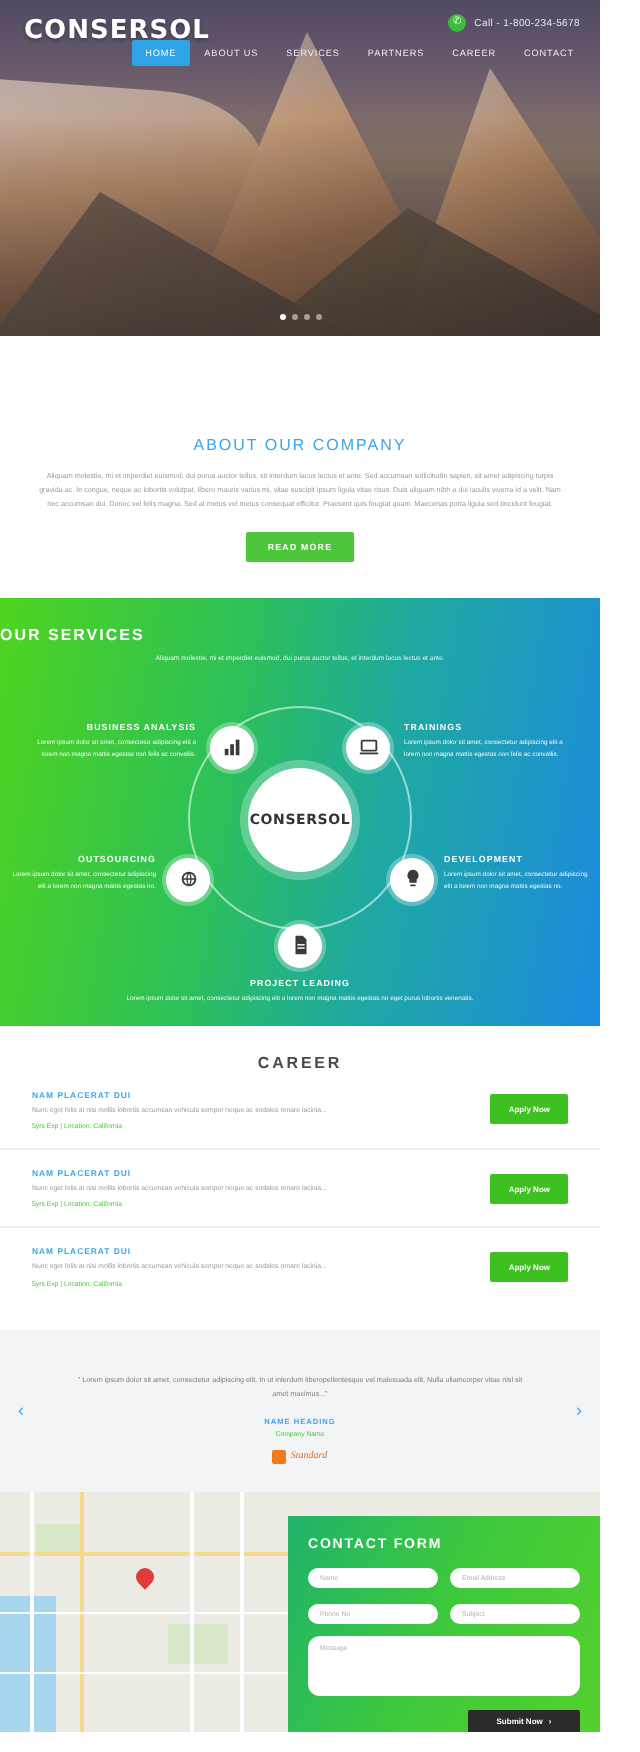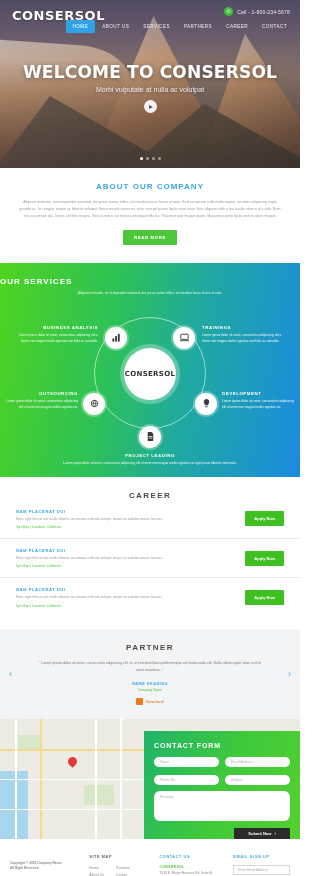--- a/index.html
+++ b/index.html
@@ -88,21 +88,21 @@
     border-top: 2.5px solid transparent;
     border-bottom: 2.5px solid transparent;
   }
   .dots { position: absolute; left: 0; right: 0; bottom: 8px; display: flex; justify-content: center; gap: 3px; z-index: 5; }
   .dot { width: 3px; height: 3px; border-radius: 50%; background: rgba(255,255,255,.5); }
   .dot.on { background: #fff; }
 
   
   .about { padding: 14px 18px 18px; text-align: center; background: #fff; }
   .sec-title-blue {
-    color: #3aa6e8; font-size: 8px; font-weight: bold; letter-spacing: 1px; text-transform: uppercase;
+    color: #3aa6e8; font-size: 8px; font-weight: normal; letter-spacing: 1px; text-transform: uppercase; margin-top: 36px;
   }
   .about-body {
     margin-top: 8px; color: #9a9a9a; font-size: 3.6px; line-height: 1.95; text-align: center;
   }
   .btn-green {
     display: inline-block; margin-top: 10px;
     background: #4ec63c; color: #fff; font-size: 4.4px; font-weight: bold;
     letter-spacing: .6px; padding: 5px 11px; text-transform: uppercase; border-radius: 1px;
   }
 
@@ -253,27 +253,20 @@
     <nav class="mainnav">
       <a class="navitem active">HOME</a>
       <a class="navitem">ABOUT US</a>
       <a class="navitem">SERVICES</a>
       <a class="navitem">PARTNERS</a>
       <a class="navitem">CAREER</a>
       <a class="navitem">CONTACT</a>
     </nav>
   </div>
 
-  <div class="hero-copy">
-    <div class="hero-title">WELCOME TO CONSERSOL</div>
-    <div class="hero-sub">Morbi vulputate at nulla ac volutpat</div>
-    <div class="play-btn">
-        <div class="play-tri"></div>
-      </div>
-  </div>
 
   <div class="dots">
     <span class="dot on"></span>
     <span class="dot"></span>
     <span class="dot"></span>
     <span class="dot"></span>
   </div>
 </div>
 
 <section class="about">
@@ -376,21 +369,20 @@
       <div class="job-desc">Nunc eget felis at nisi mollis lobortis accumsan vehicula semper neque ac sodales ornare lacinia...</div>
       <div class="job-meta">5yrs Exp | Location: California</div>
     </div>
     <a class="apply">Apply Now</a>
   </div>
 </section>
 
 <section class="partner">
   <span class="arrow l">‹</span>
   <span class="arrow r">›</span>
-  <h2 class="sec-title-dark">PARTNER</h2>
   <p class="p-quote">" Lorem ipsum dolor sit amet, consectetur adipiscing elit. In ut interdum liberopellentesque vel malesuada elit. Nulla ullamcorper vitae nisl sit amet maximus..."</p>
   <div class="p-name">NAME HEADING</div>
   <div class="p-company">Company Name</div>
   <div class="p-logo">
     <span class="mark"></span>
     <span class="word">Standard</span>
   </div>
 </section>
 
 <section class="contact-wrap">

